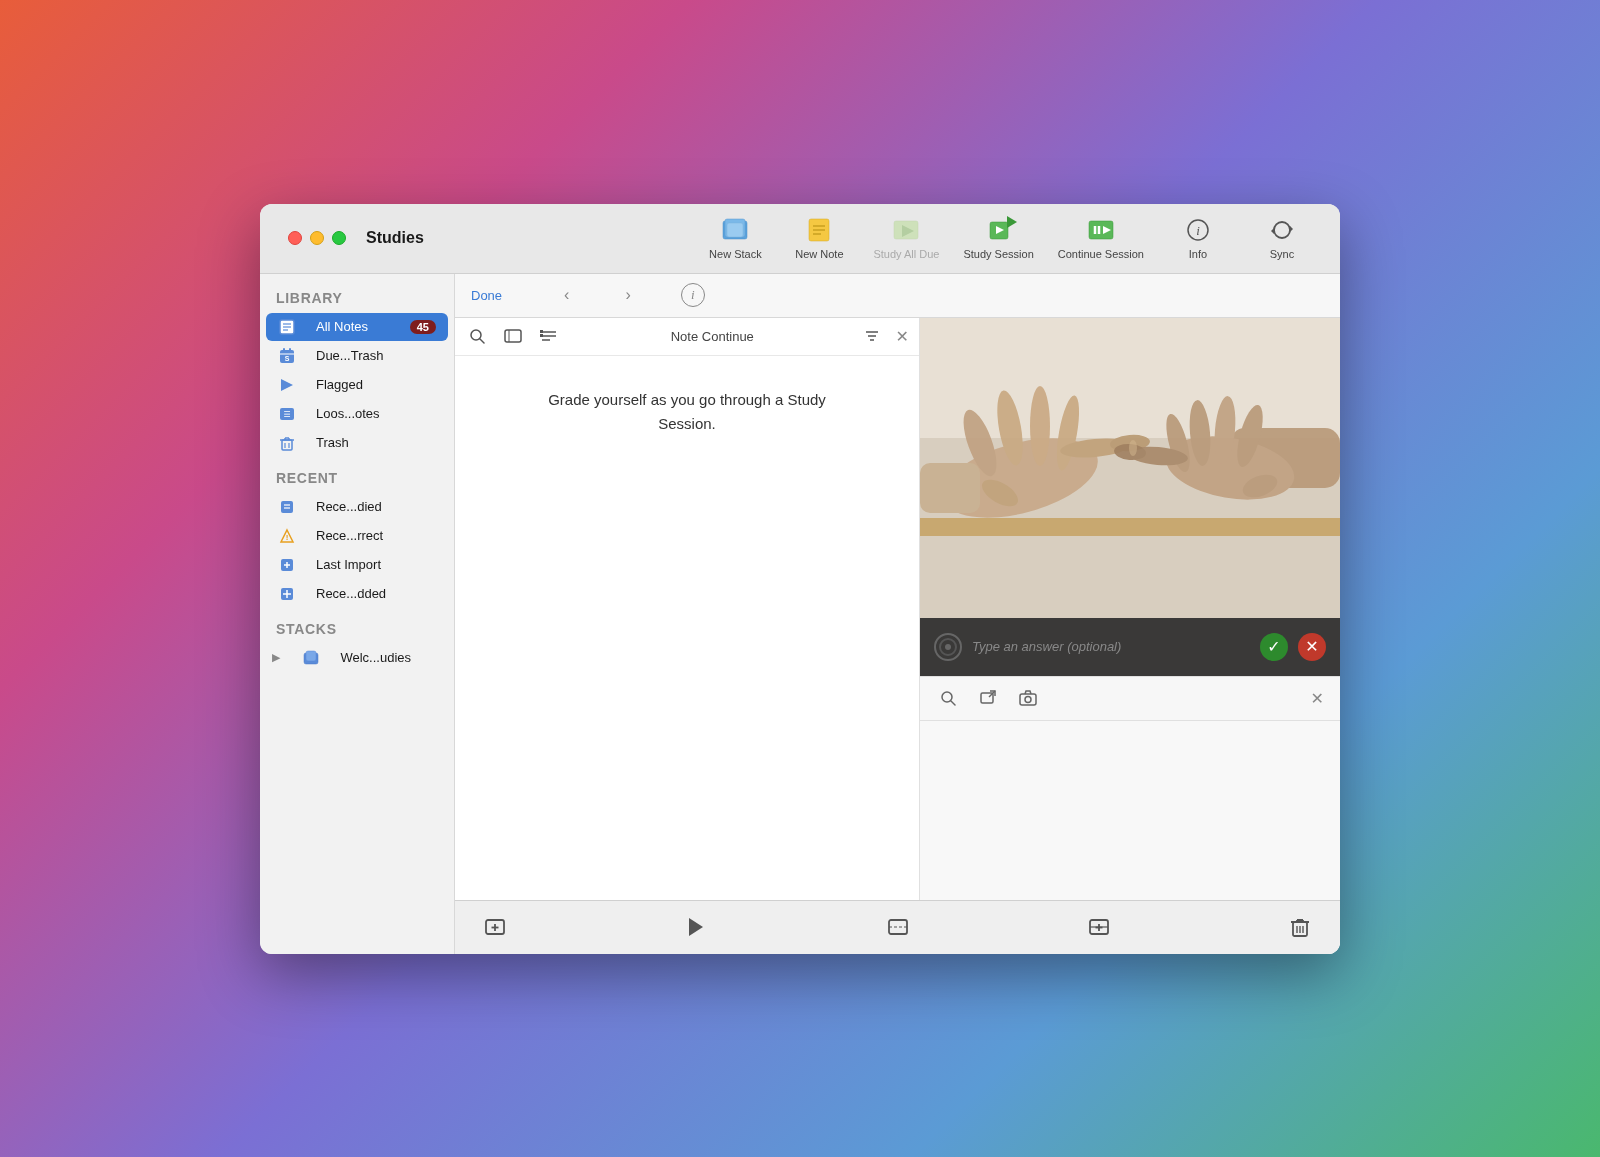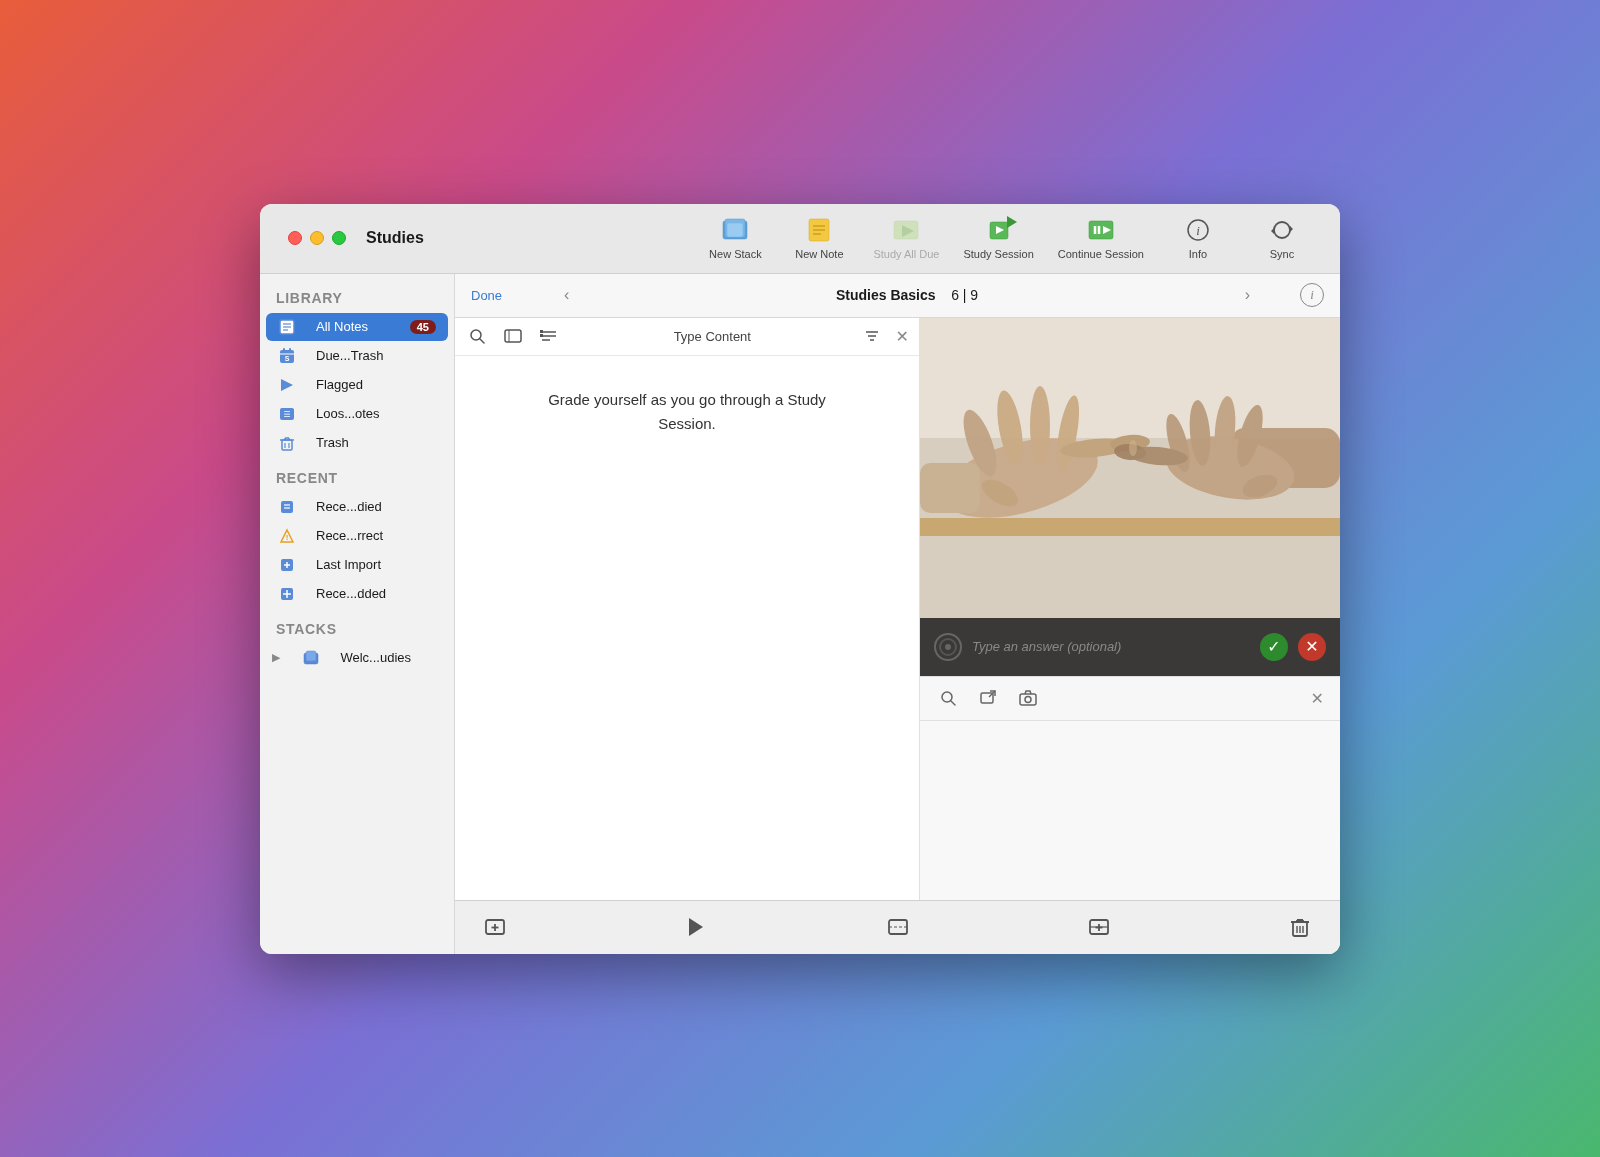--- a/index.html
+++ b/index.html
@@ -579,25 +579,20 @@
         </div>
         <span class="item-label">Welc...udies</span>
       </div>
     </div>
 
     <div class="main">
 
       <div class="nav-bar">
         <span class="nav-done-btn">Done</span>
         <span class="nav-arrow">‹</span>
-        <span class="nav-title">
-          <span>Studies Basics</span>
-          &nbsp;&nbsp;
-          <span style="font-weight:400;">6 | 9</span>
-        </span>
         <span class="nav-arrow">›</span>
         <div class="nav-info-btn">i</div>
       </div>
 
       <div class="study-area">
 
         <div class="note-panel">
           <div class="note-toolbar">
             <div class="note-tool-icon">
               <svg width="16" height="16" viewBox="0 0 16 16">
@@ -613,21 +608,21 @@
             </div>
             <div class="note-tool-icon">
               <svg width="18" height="14" viewBox="0 0 18 14">
                 <line x1="2" y1="3" x2="16" y2="3" stroke="#555" stroke-width="1.5"></line>
                 <line x1="2" y1="7" x2="16" y2="7" stroke="#555" stroke-width="1.5"></line>
                 <line x1="2" y1="11" x2="10" y2="11" stroke="#555" stroke-width="1.5"></line>
                 <rect x="0" y="1" width="3" height="3" fill="#555"></rect>
                 <rect x="0" y="5" width="3" height="3" fill="#555"></rect>
               </svg>
             </div>
-            <span class="note-content-label">Type Content</span>
+            <span class="note-content-label">Note Continue</span>
             <div class="note-expand-btn">
               <svg width="16" height="16" viewBox="0 0 16 16">
                 <line x1="2" y1="4" x2="14" y2="4" stroke="#555" stroke-width="1.5"></line>
                 <line x1="4" y1="8" x2="12" y2="8" stroke="#555" stroke-width="1.5"></line>
                 <line x1="6" y1="12" x2="10" y2="12" stroke="#555" stroke-width="1.5"></line>
               </svg>
             </div>
             <div class="note-close-btn">✕</div>
           </div>
           <div class="note-body">

